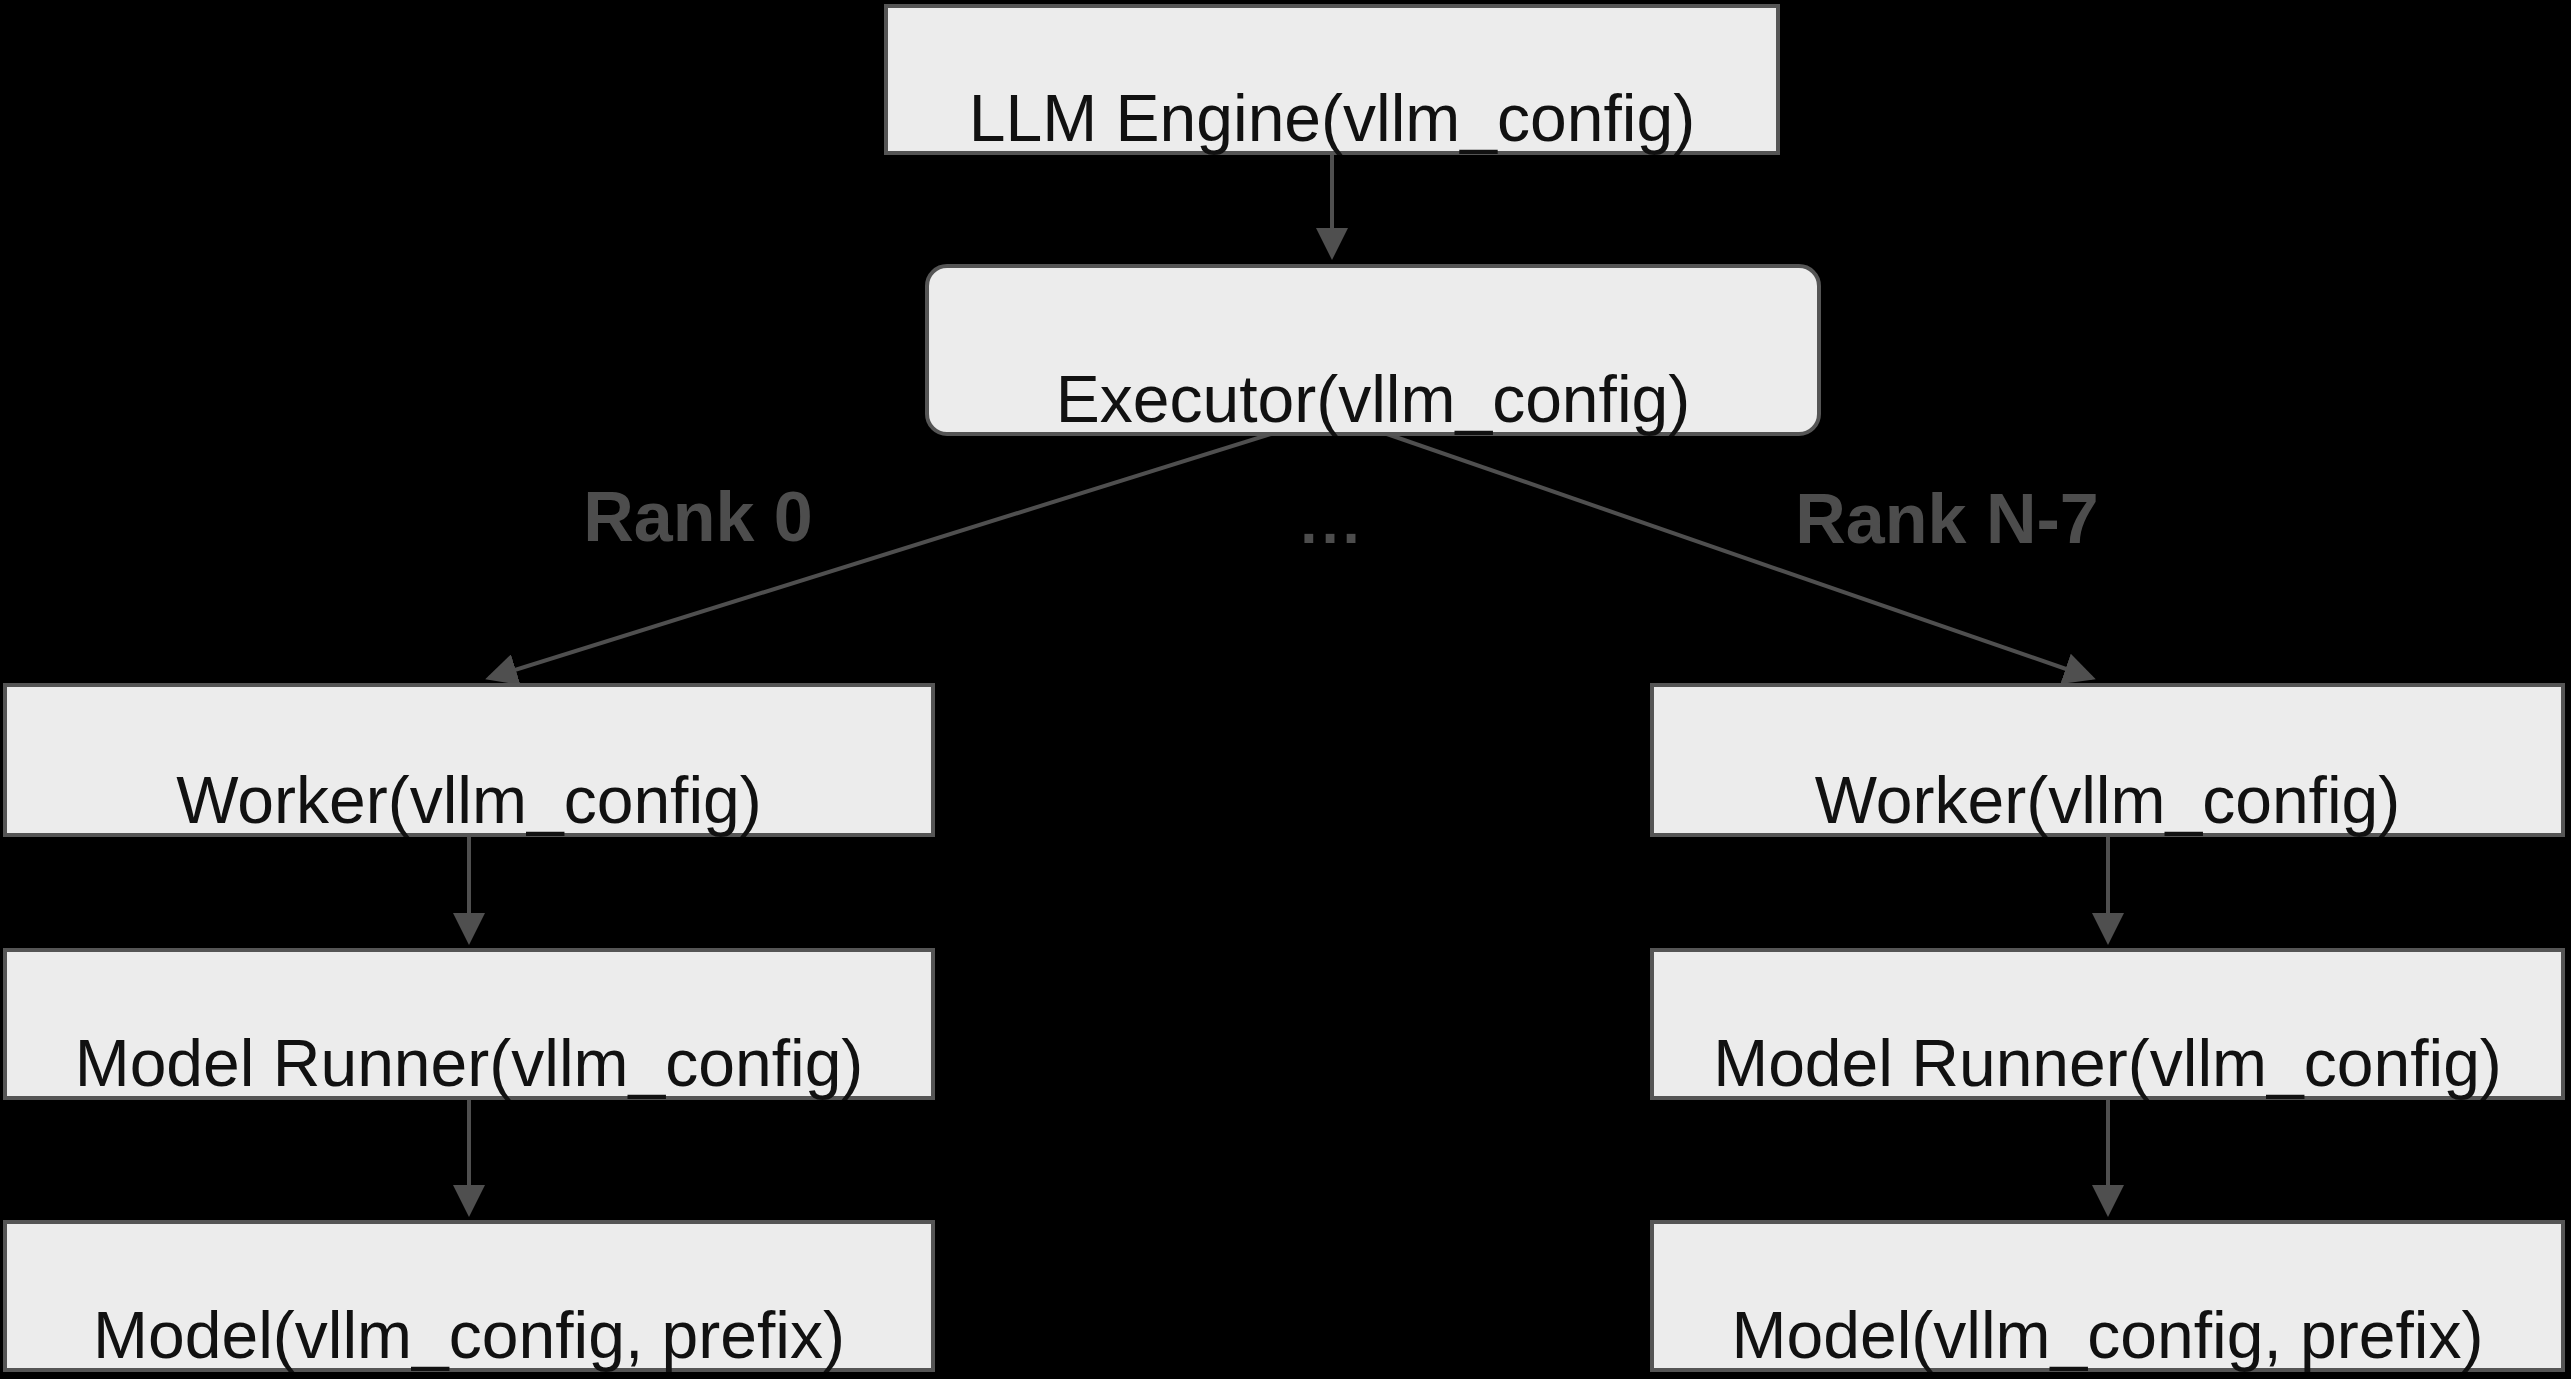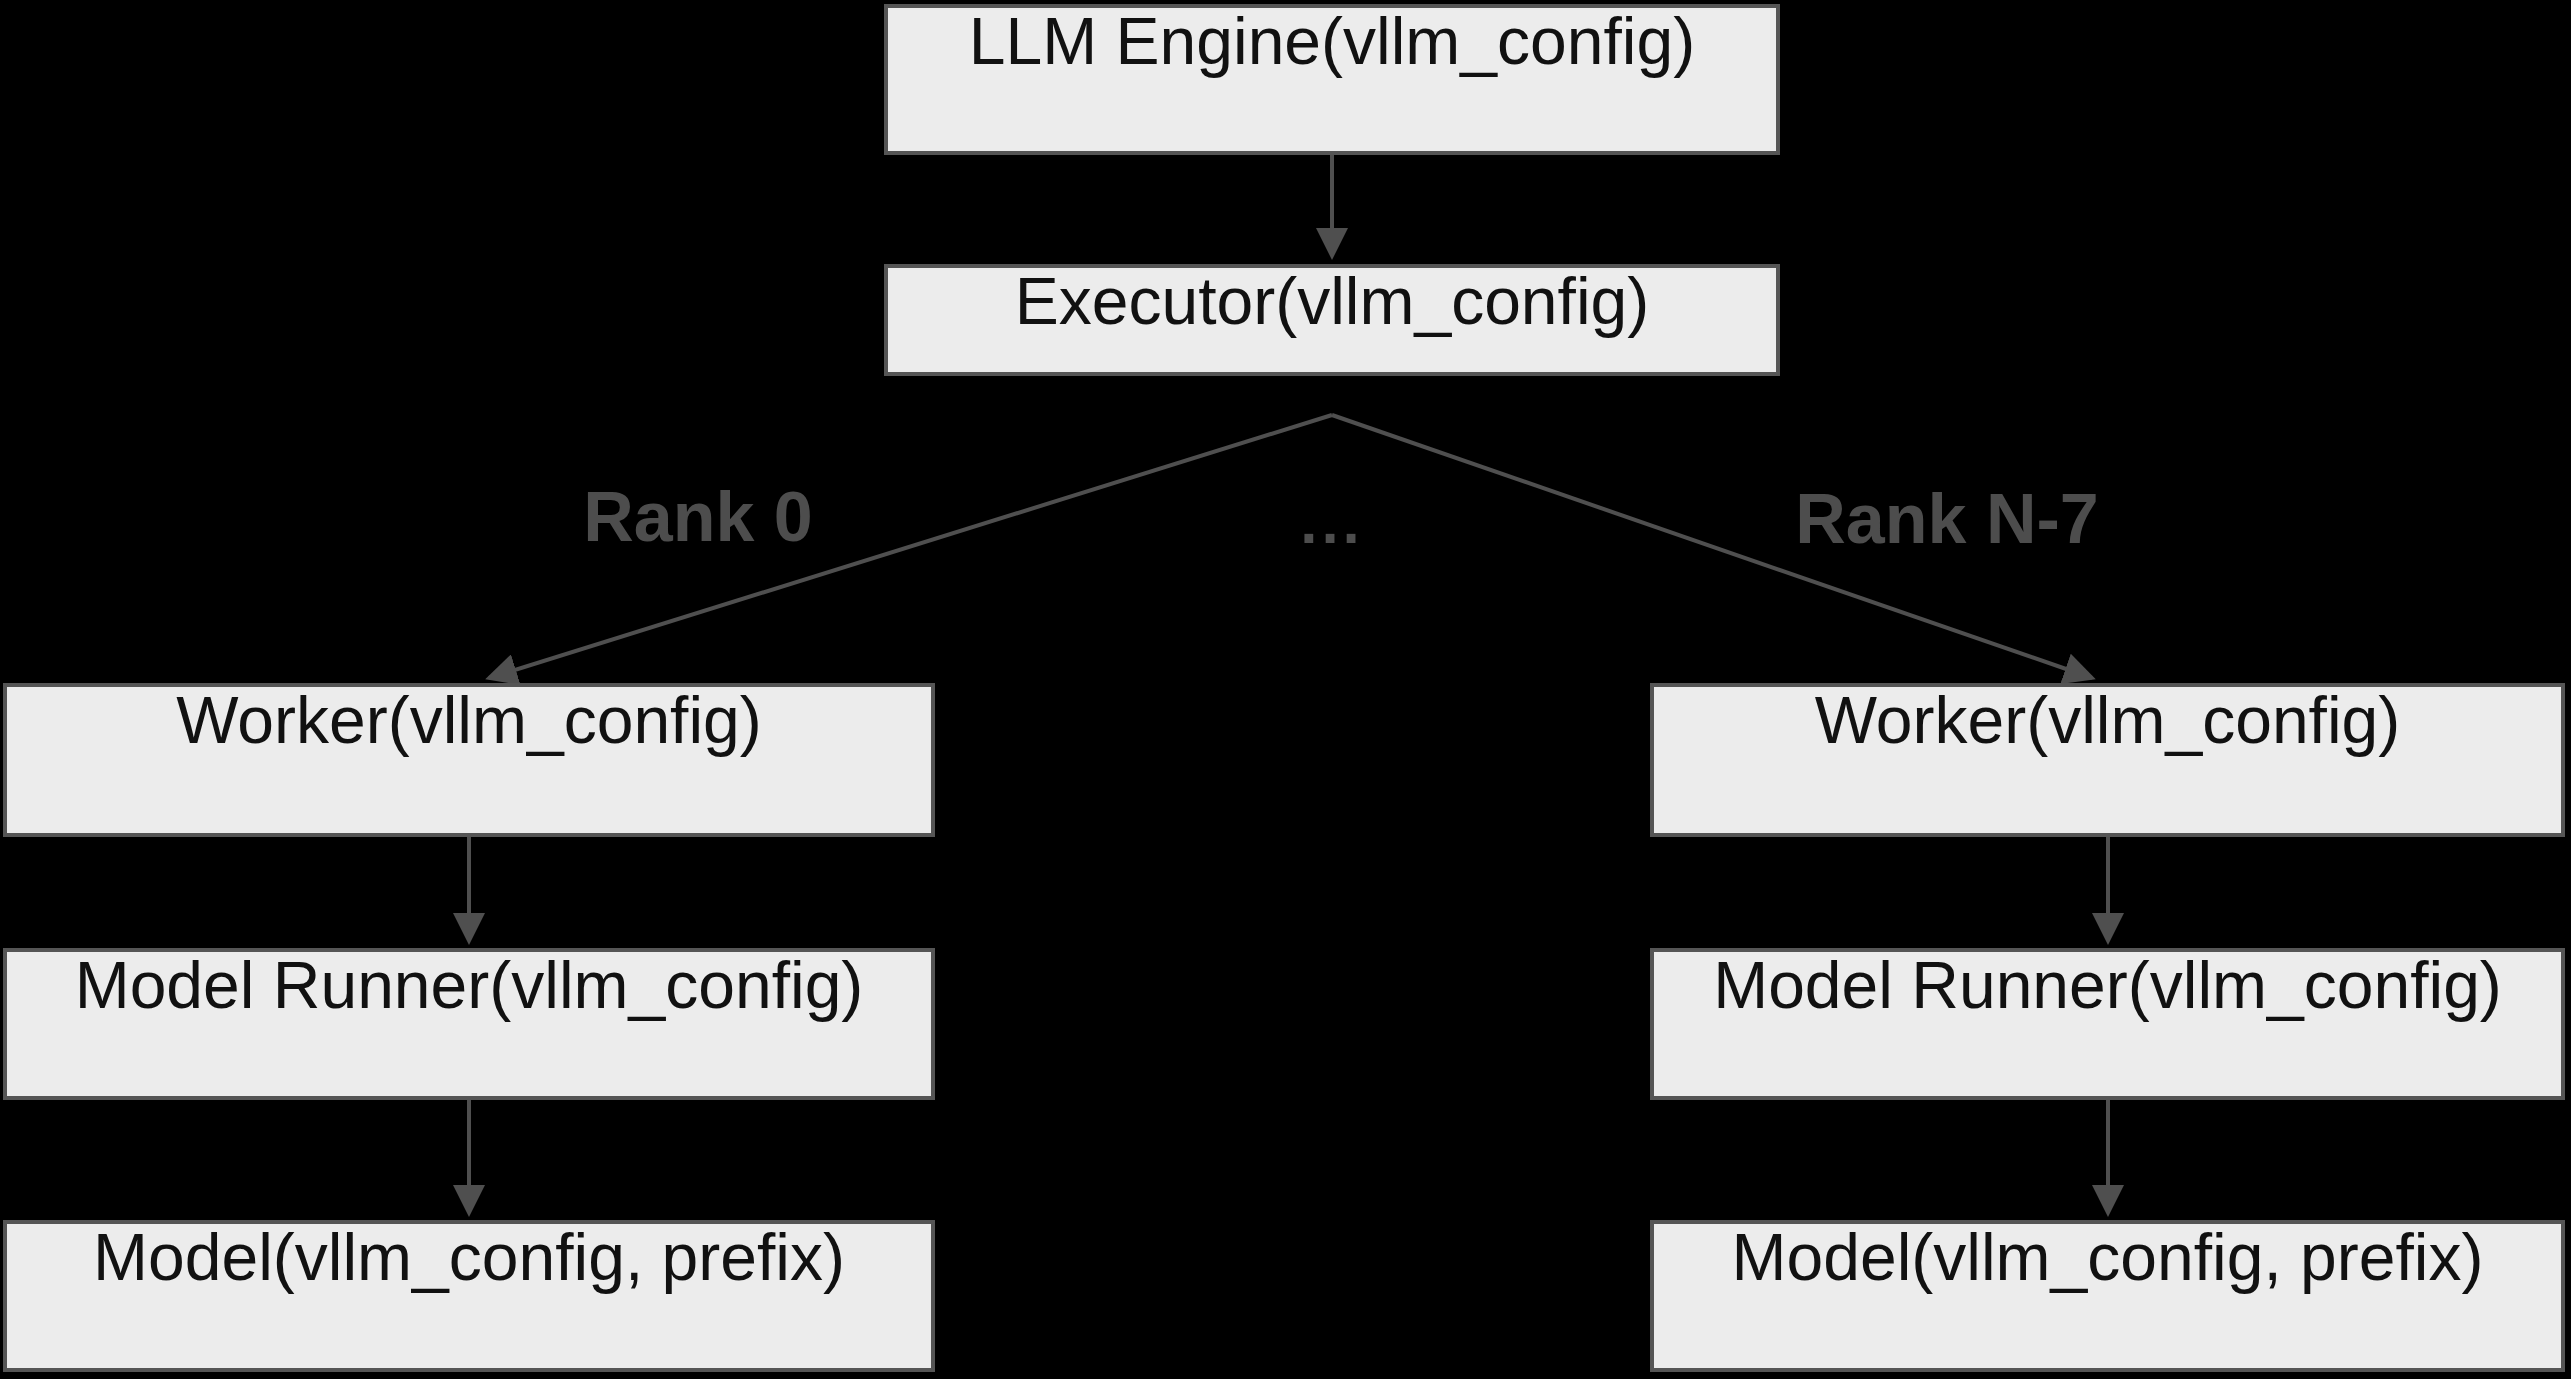--- a/index.html
+++ b/index.html
@@ -21,21 +21,21 @@
     width:2571px;height:1379px;
     background:var(--background);
   }
   .edges{
     position:absolute;left:0;top:0;width:2571px;height:1379px;
   }
   .node{
     position:absolute;
     background:var(--node-fill);
     border:4px solid var(--node-border);
-    display:flex;align-items:flex-start;justify-content:center;
+    display:flex;align-items:flex-end;justify-content:center;
     color:var(--node-text);
     font-size:66px;
     line-height:1;
     white-space:nowrap;
   }
   .edge-label{
     position:absolute;
     color:var(--edge-label);
     font-size:70px;
     font-weight:700;
@@ -68,21 +68,21 @@
     <line class="svg-line" x1="469" y1="837" x2="469" y2="941" marker-end="url(#arrow)"></line>
     <line class="svg-line" x1="469" y1="1100" x2="469" y2="1213" marker-end="url(#arrow)"></line>
     <line class="svg-line" x1="2108" y1="837" x2="2108" y2="941" marker-end="url(#arrow)"></line>
     <line class="svg-line" x1="2108" y1="1100" x2="2108" y2="1213" marker-end="url(#arrow)"></line>
   </svg>
 
   <div class="node" style="left:884px; top:4px; width:896px; height:151px;">
     <span>LLM Engine(vllm_config)</span>
   </div>
 
-  <div class="node" style="left:884px; top:264px; width:896px; height:112px;">
+  <div class="node" style="left:925px; top:264px; width:896px; height:172px;border-radius:22px;">
     <span>Executor(vllm_config)</span>
   </div>
 
   <div class="node" style="left:3px; top:683px; width:932px; height:154px;">
     <span>Worker(vllm_config)</span>
   </div>
 
   <div class="node" style="left:3px; top:948px; width:932px; height:152px;">
     <span>Model Runner(vllm_config)</span>
   </div>

